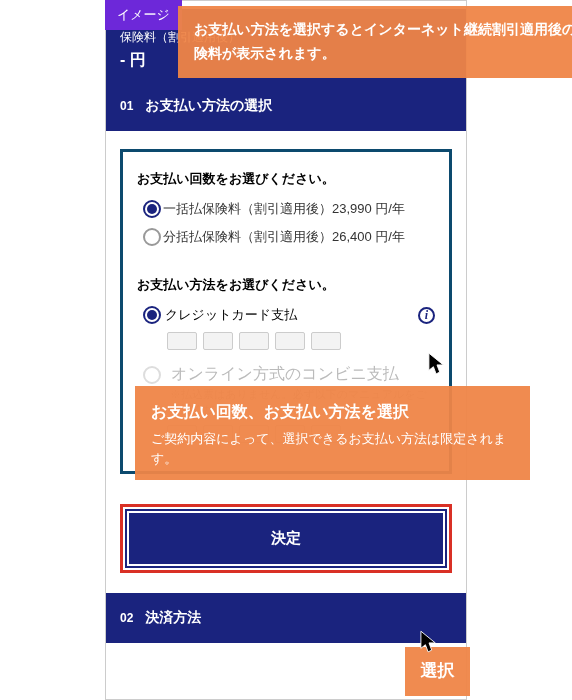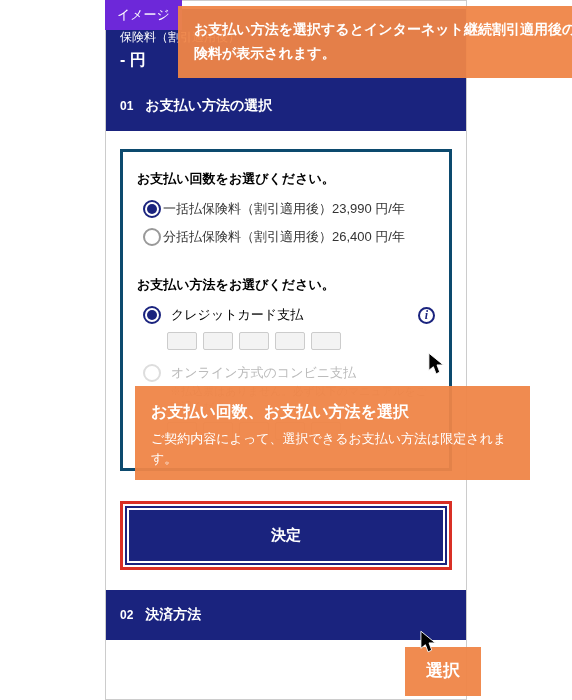--- a/index.html
+++ b/index.html
@@ -86,34 +86,34 @@
       height: 10px;
       border-radius: 50%;
       background: #1a237e;
     }
     .method-group { margin-top: 30px; }
     .method-row {
       display: flex;
       align-items: center;
       justify-content: space-between;
     }
-    .method-left { display: flex; align-items: center; gap: 10px; margin-left: 6px; font-size: 13px; }
+    .method-left { display: flex; align-items: center; gap: 4px; margin-left: 6px; font-size: 13px; }
     .info-icon {
       width: 17px; height: 17px; border: 2px solid #1a237e; border-radius: 50%;
       display: inline-flex; align-items: center; justify-content: center;
       color: #1a237e; font-size: 12px; font-weight: bold; font-style: italic; font-family: Georgia, serif;
     }
     .card-logos, .conv-logos {
       display: flex; gap: 6px; margin: 8px 0 6px 30px;
     }
     .card-logos span, .conv-logos span {
       width: 30px; height: 18px; border: 1px solid #ccc; border-radius: 2px;
       background: #f3f3f3; display: inline-block;
     }
-    .disabled-text { color: #bbb; font-size: 13px; }
+    .disabled-text { color: #bbb; font-size: 16px; }
     .disabled-row { display: flex; align-items: center; gap: 10px; margin: 14px 0 2px 6px; }
     .disabled-radio {
       width: 18px; height: 18px; border: 2px solid #ddd; border-radius: 50%; flex-shrink: 0;
     }
     .disabled-note { color: #bbb; font-size: 11px; margin-left: 33px; }
     .submit-container {
       margin: 30px 14px 14px 14px;
       border: 3px solid #d93025;
       padding: 4px;
     }
@@ -133,21 +133,21 @@
       background: rgba(239, 133, 71, 0.95);
       color: #fff;
       padding: 12px 16px;
       font-weight: bold;
       line-height: 1.7;
       z-index: 10;
     }
     .callout-1 { left: 178px; top: 6px; width: 434px; font-size: 14px; }
     .callout-2 { left: 135px; top: 386px; width: 395px; font-size: 16px; }
     .callout-2 .sub { font-size: 13px; font-weight: normal; display: block; margin-top: 4px; line-height: 1.5; }
-    .callout-3 { left: 405px; top: 647px; width: 76px; font-size: 17px; text-align: center; padding: 10px 4px; }
+    .callout-3 { left: 405px; top: 647px; width: 65px; font-size: 17px; text-align: center; padding: 10px 4px; }
     .cursor {
       position: absolute;
       z-index: 20;
     }
     .cursor svg { width: 18px; height: 24px; }
     .cursor-1 { left: 428px; top: 352px; }
     .cursor-2 { left: 420px; top: 630px; }
   </style>
 </head>
 <body>

